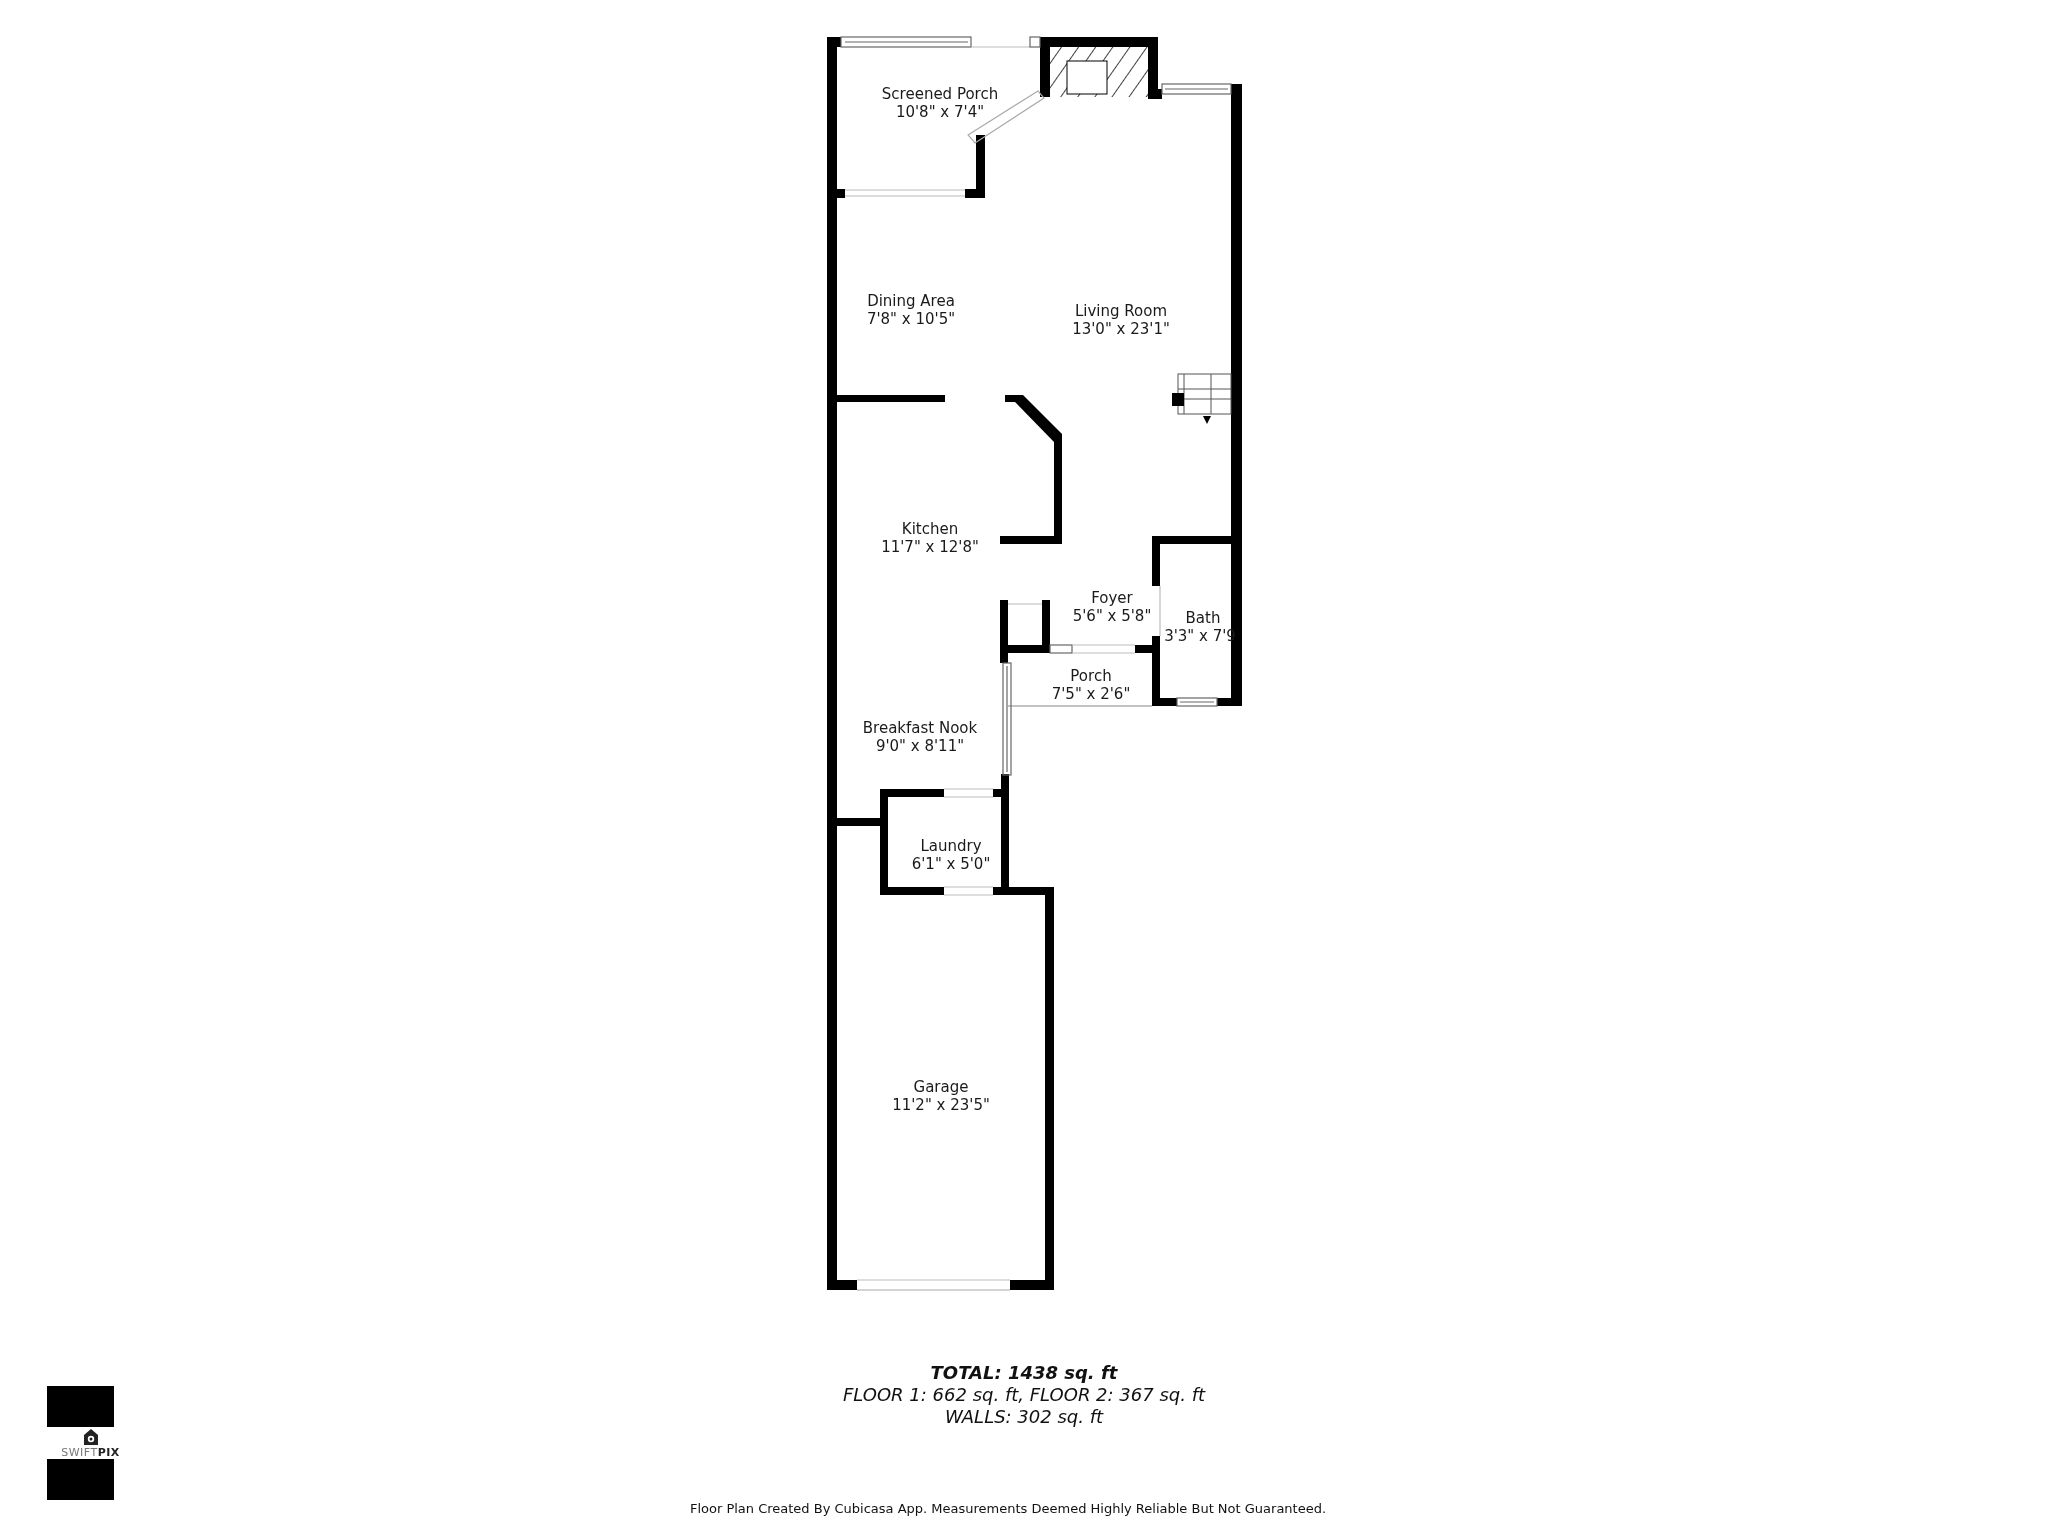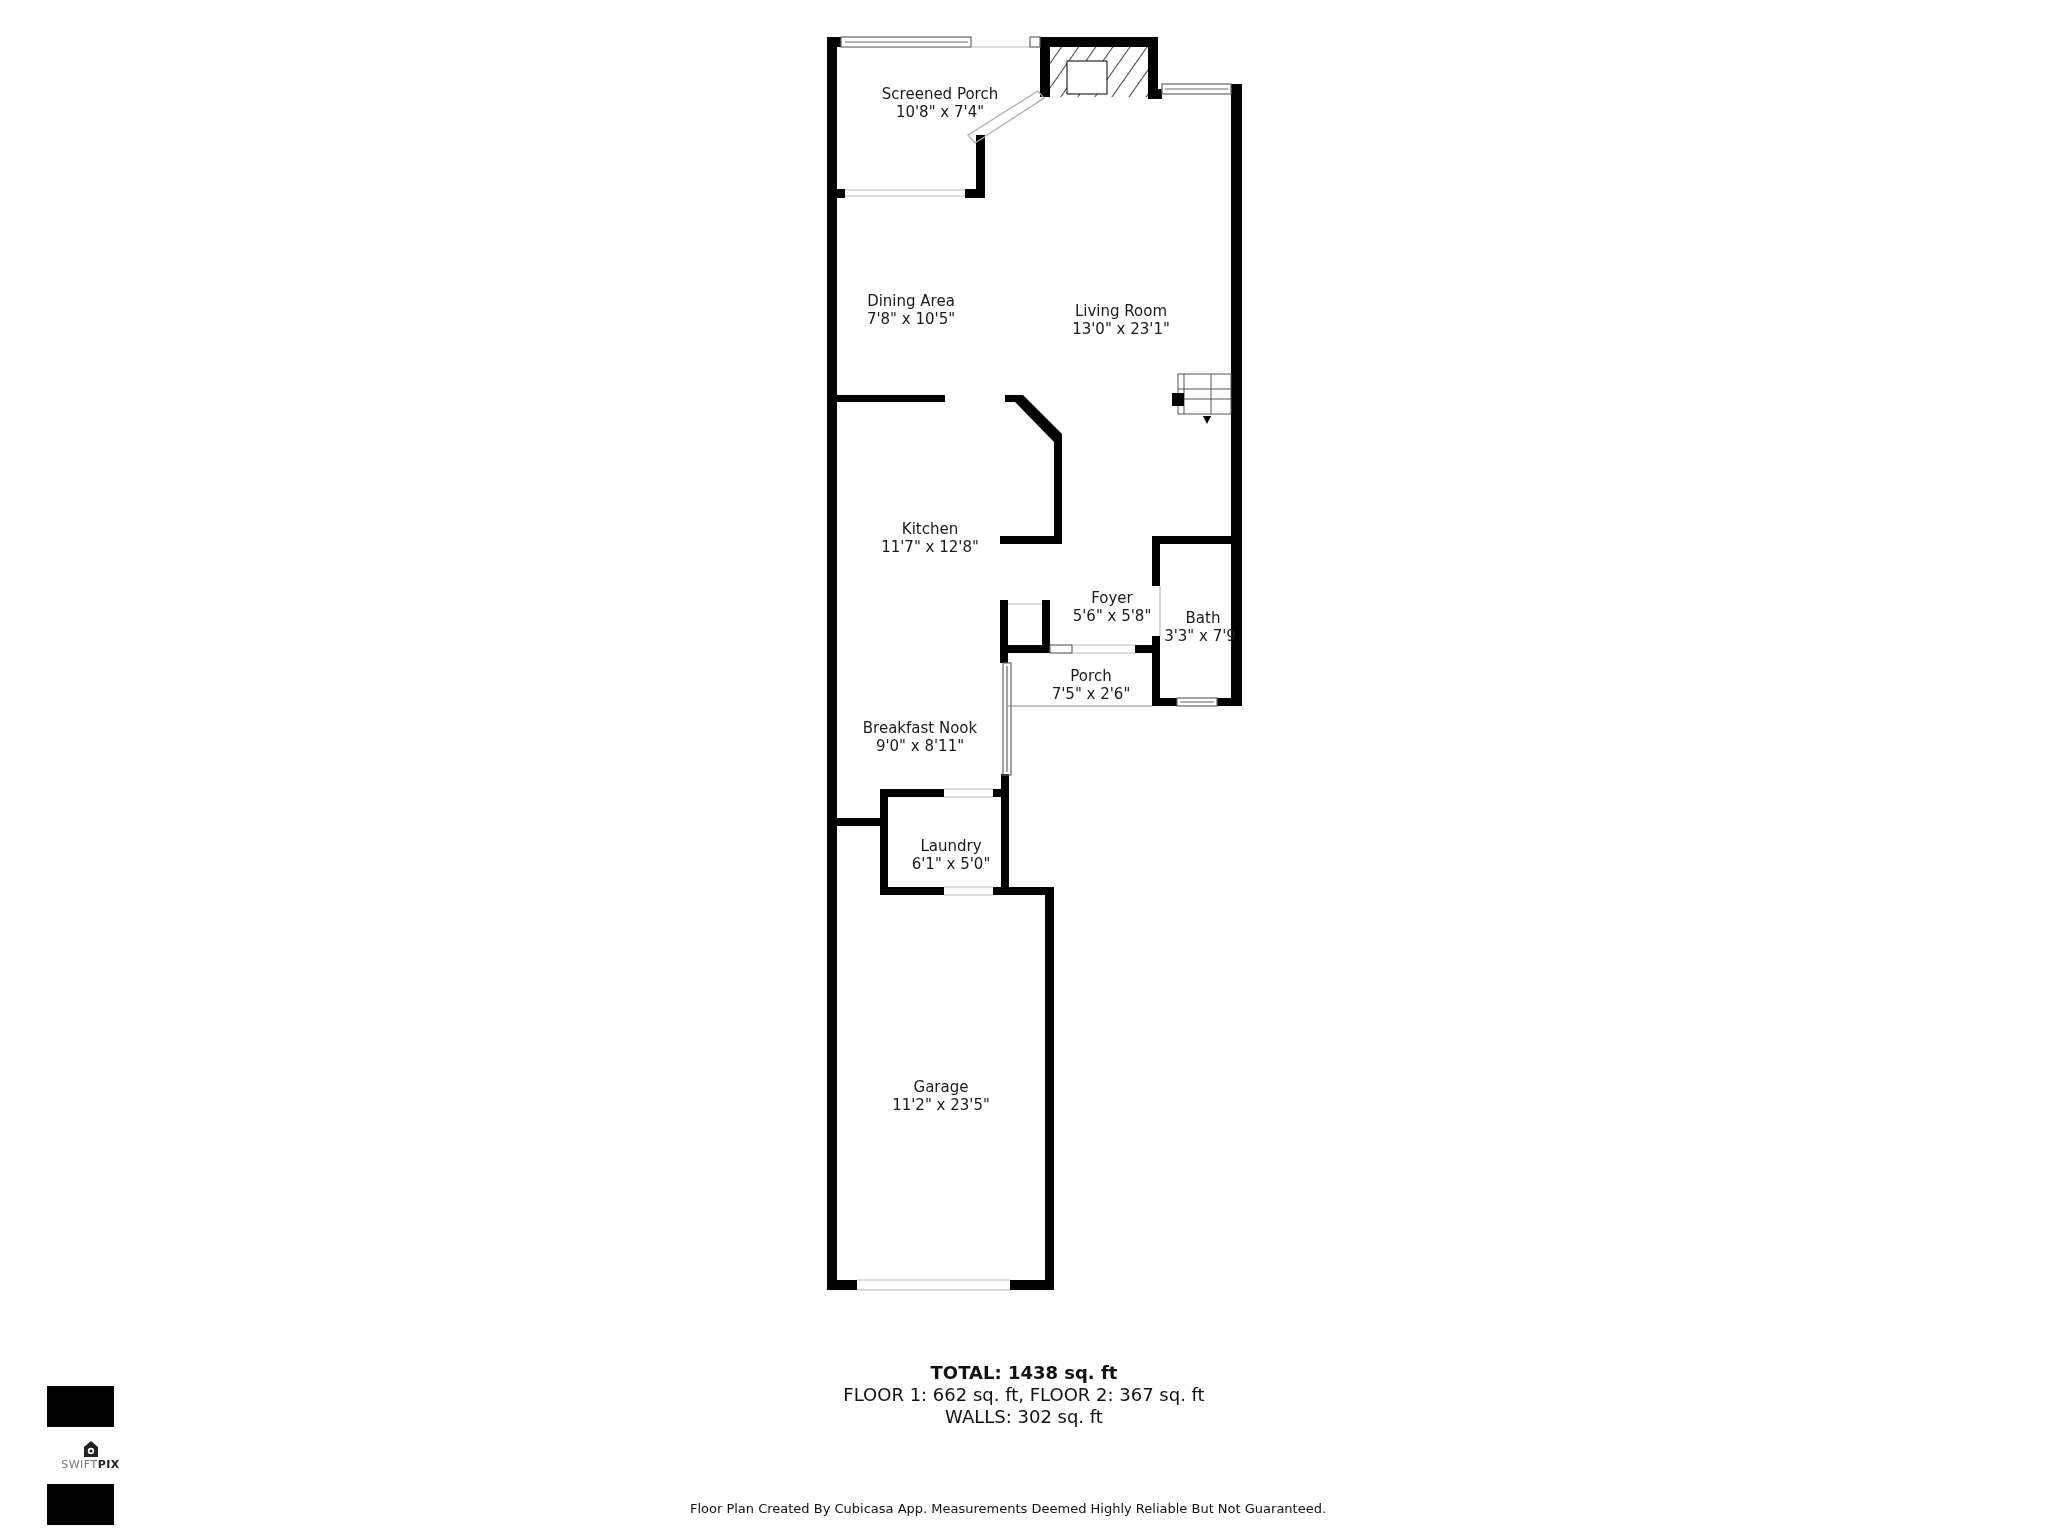--- a/index.html
+++ b/index.html
@@ -1,24 +1,24 @@
 <!DOCTYPE html>
 <html><head>
 <meta charset="utf-8">
 <style>
   html, body { margin: 0; padding: 0; background: #ffffff; }
   body { width: 2048px; height: 1536px; position: relative; overflow: hidden; font-family: "DejaVu Sans", sans-serif; color: #111; }
   #plan { position: absolute; left: 0; top: 0; width: 2048px; height: 1536px; }
   .room-label { font-family: "DejaVu Sans", sans-serif; font-size: 15px; fill: #1a1a1a; text-anchor: middle; }
-  .summary { position: absolute; left: 0; width: 2048px; top: 1362px; text-align: center; font-family: "DejaVu Sans", sans-serif; font-size: 18px; line-height: 22px; color: #111; }
+  .summary { position: absolute; left: 0; width: 2048px; top: 1362px; text-align: center; font-family: "DejaVu Sans", sans-serif; font-size: 18px; line-height: 22px; color: #111; font-style: italic; }
   .summary .total { font-weight: bold; }
   .footer-note { position: absolute; left: 0; width: 2016px; top: 1501px; text-align: center; font-family: "DejaVu Sans", sans-serif; font-size: 13px; color: #111; }
   .logo { position: absolute; left: 47px; top: 1386px; width: 67px; }
   .logo .block { width: 67px; height: 41px; background: #000; }
-  .logo .brand { height: 57px; display: flex; flex-direction: column; align-items: center; justify-content: center; margin-left: 20px; }
+  .logo .brand { height: 32px; display: flex; flex-direction: column; align-items: center; justify-content: center; margin-left: 20px; }
   .logo .brand-text { font-family: "DejaVu Sans", sans-serif; font-size: 11px; letter-spacing: 0.5px; color: #777; }
   .logo .brand-text b { color: #222; }
 </style>
 </head>
 <body>
 
 <svg id="plan" viewBox="0 0 2048 1536" xmlns="http://www.w3.org/2000/svg">
   <defs>
     <pattern id="hatch" patternUnits="userSpaceOnUse" width="14" height="14" patternTransform="rotate(35)">
       <line x1="0" y1="0" x2="0" y2="14" stroke="#000" stroke-width="1.5"></line>

